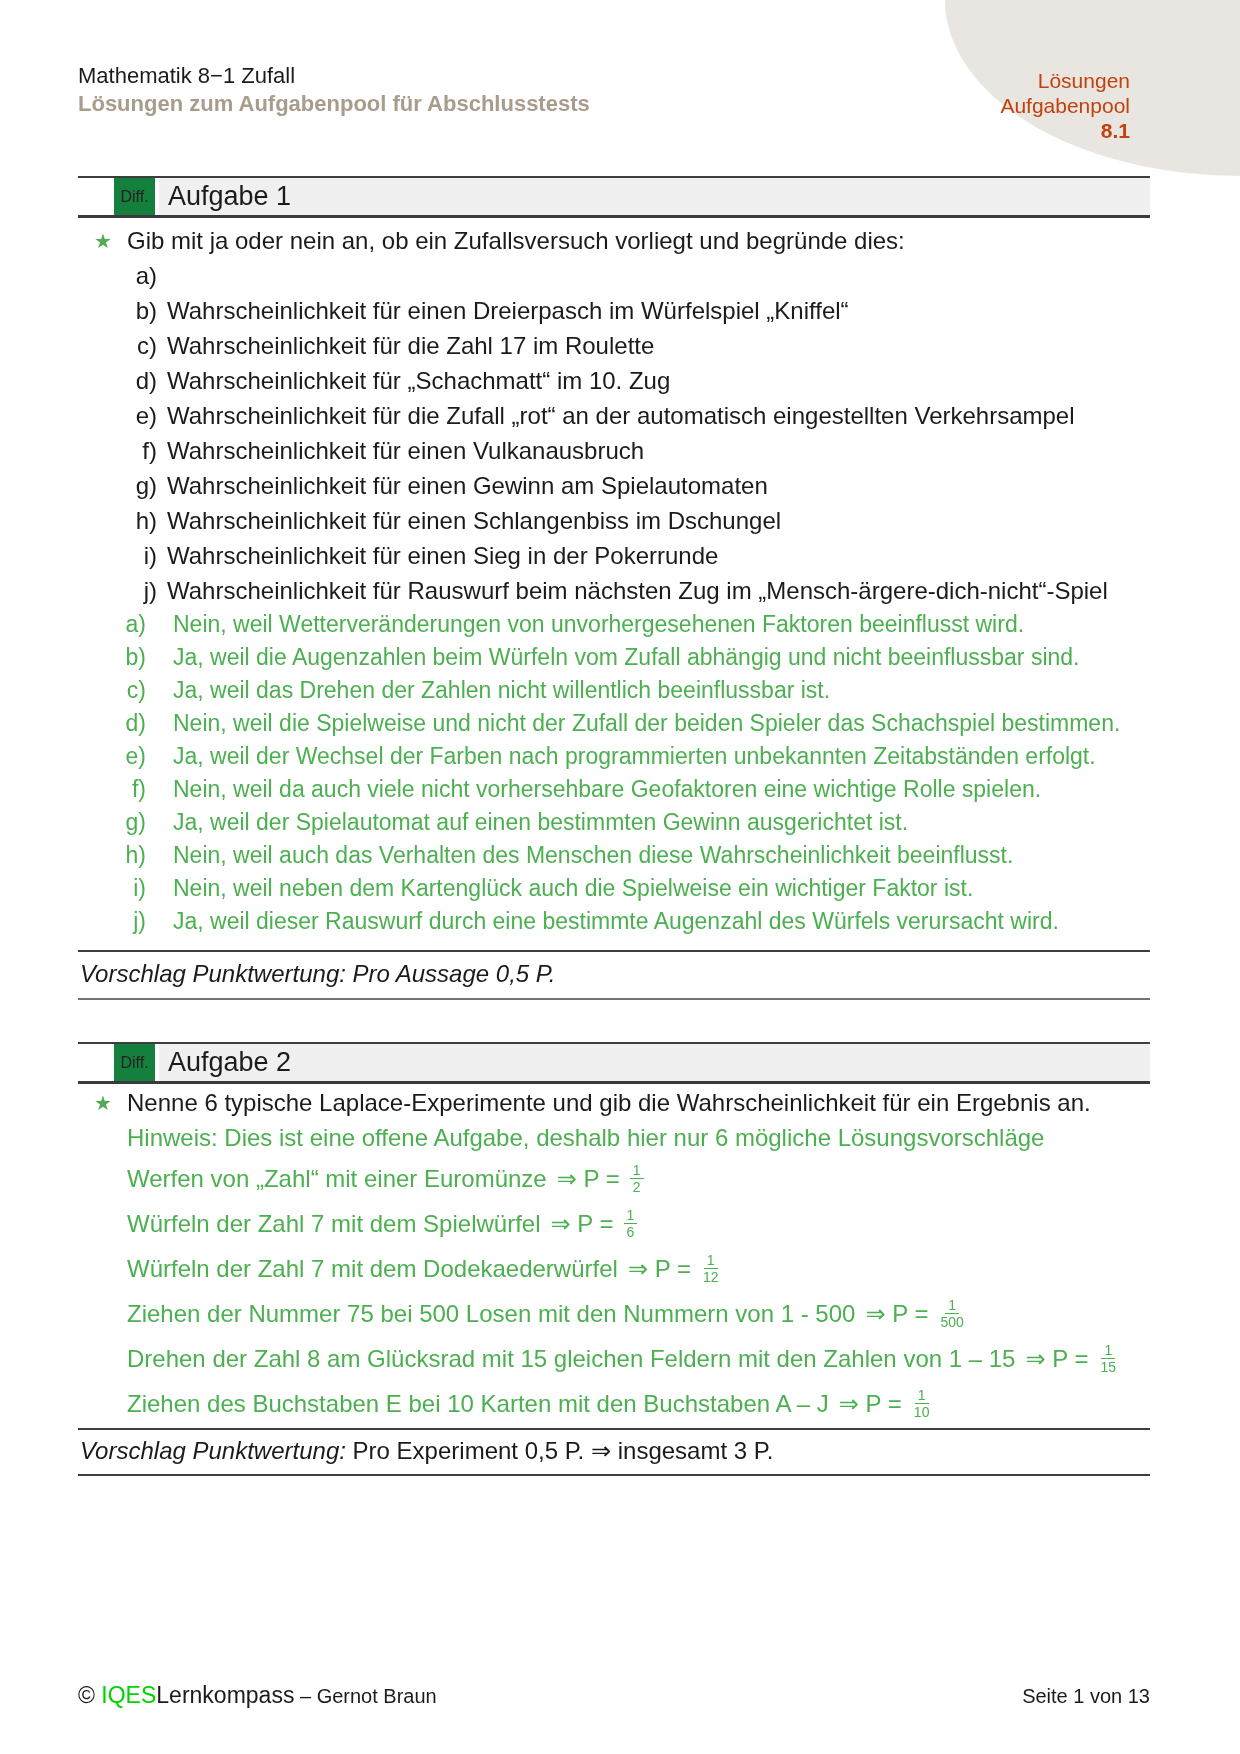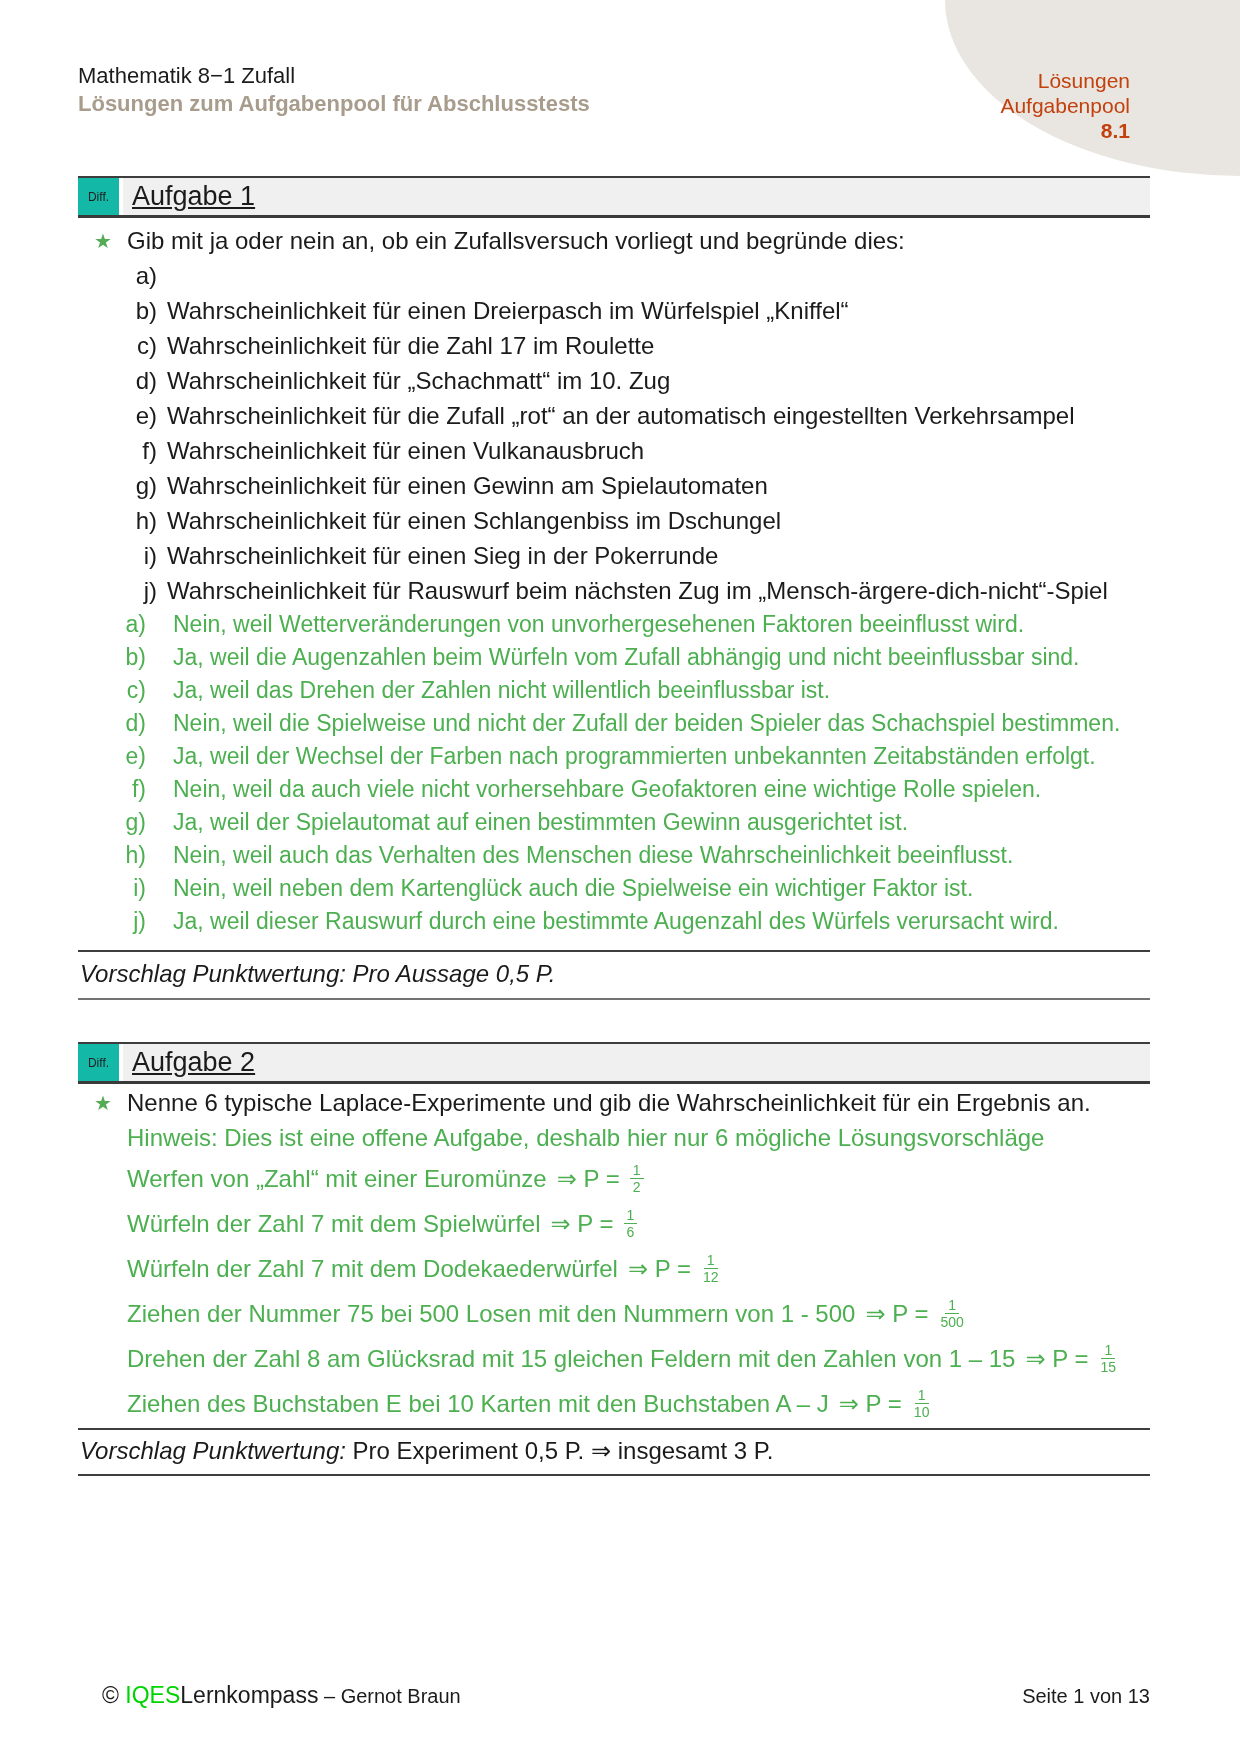--- a/index.html
+++ b/index.html
@@ -21,27 +21,27 @@
   .corner-text .bold { font-weight:bold; }
 
   .content { position:absolute; left:78px; top:176px; width:1072px; }
 
   .task-header {
     display:flex; align-items:stretch; height:37px;
     border-top:2px solid #3d3d3d; border-bottom:3px solid #3a3a3a;
   }
   .task-header.second { margin-top:42px; }
   .diff-cell {
-    width:41px; background:#14b8a6; font-size:12px; color:#222;
-    display:flex; align-items:center; justify-content:center;
+    width:41px; background:#15803d; font-size:16px; color:#222;
+    display:flex; align-items:center; justify-content:center;margin-left:36px;
   }
   .cell-gap { width:4px; background:#ffffff; }
   .title-cell {
     flex:1; background:#f1f0f0; font-size:27px;
-    display:flex; align-items:center; padding-left:9px;text-decoration:underline;
+    display:flex; align-items:center; padding-left:9px;
   }
 
   .prompt-row { display:flex; margin-top:6px; height:34px; line-height:34px; font-size:24px; }
   .prompt-row.t2 { margin-top:2px; }
   .star { width:49px; padding-left:16px; box-sizing:border-box; color:#55ab55; font-size:20px; }
 
   .item-row { display:flex; height:35px; line-height:35px; font-size:24px; }
   .item-label { width:79px; text-align:right; }
   .item-text { margin-left:10px; white-space:nowrap; }
 
@@ -68,21 +68,21 @@
   .frac .num { border-bottom:1px solid currentColor; padding:0 3px; }
   .frac .den { padding:0 2px; }
 
   .scoring2 {
     margin-top:2px; border-top:2px solid #3d3d3d; border-bottom:2px solid #3d3d3d;
     padding:6px 0 8px 2px; font-size:24px; line-height:30px;
   }
 
   .footer {
     position:absolute; left:78px; right:90px; top:1682px;
-    display:flex; justify-content:space-between; align-items:baseline; font-size:21px;margin-left:24px;
+    display:flex; justify-content:space-between; align-items:baseline; font-size:21px;
   }
   .footer-left { font-size:23px; }
   .brand-green { color:#00d400; }
   .author { font-size:20px; }
   .page-info { font-size:20px; }
 </style>
 </head>
 <body>
 
 <div class="corner-blob"></div>

